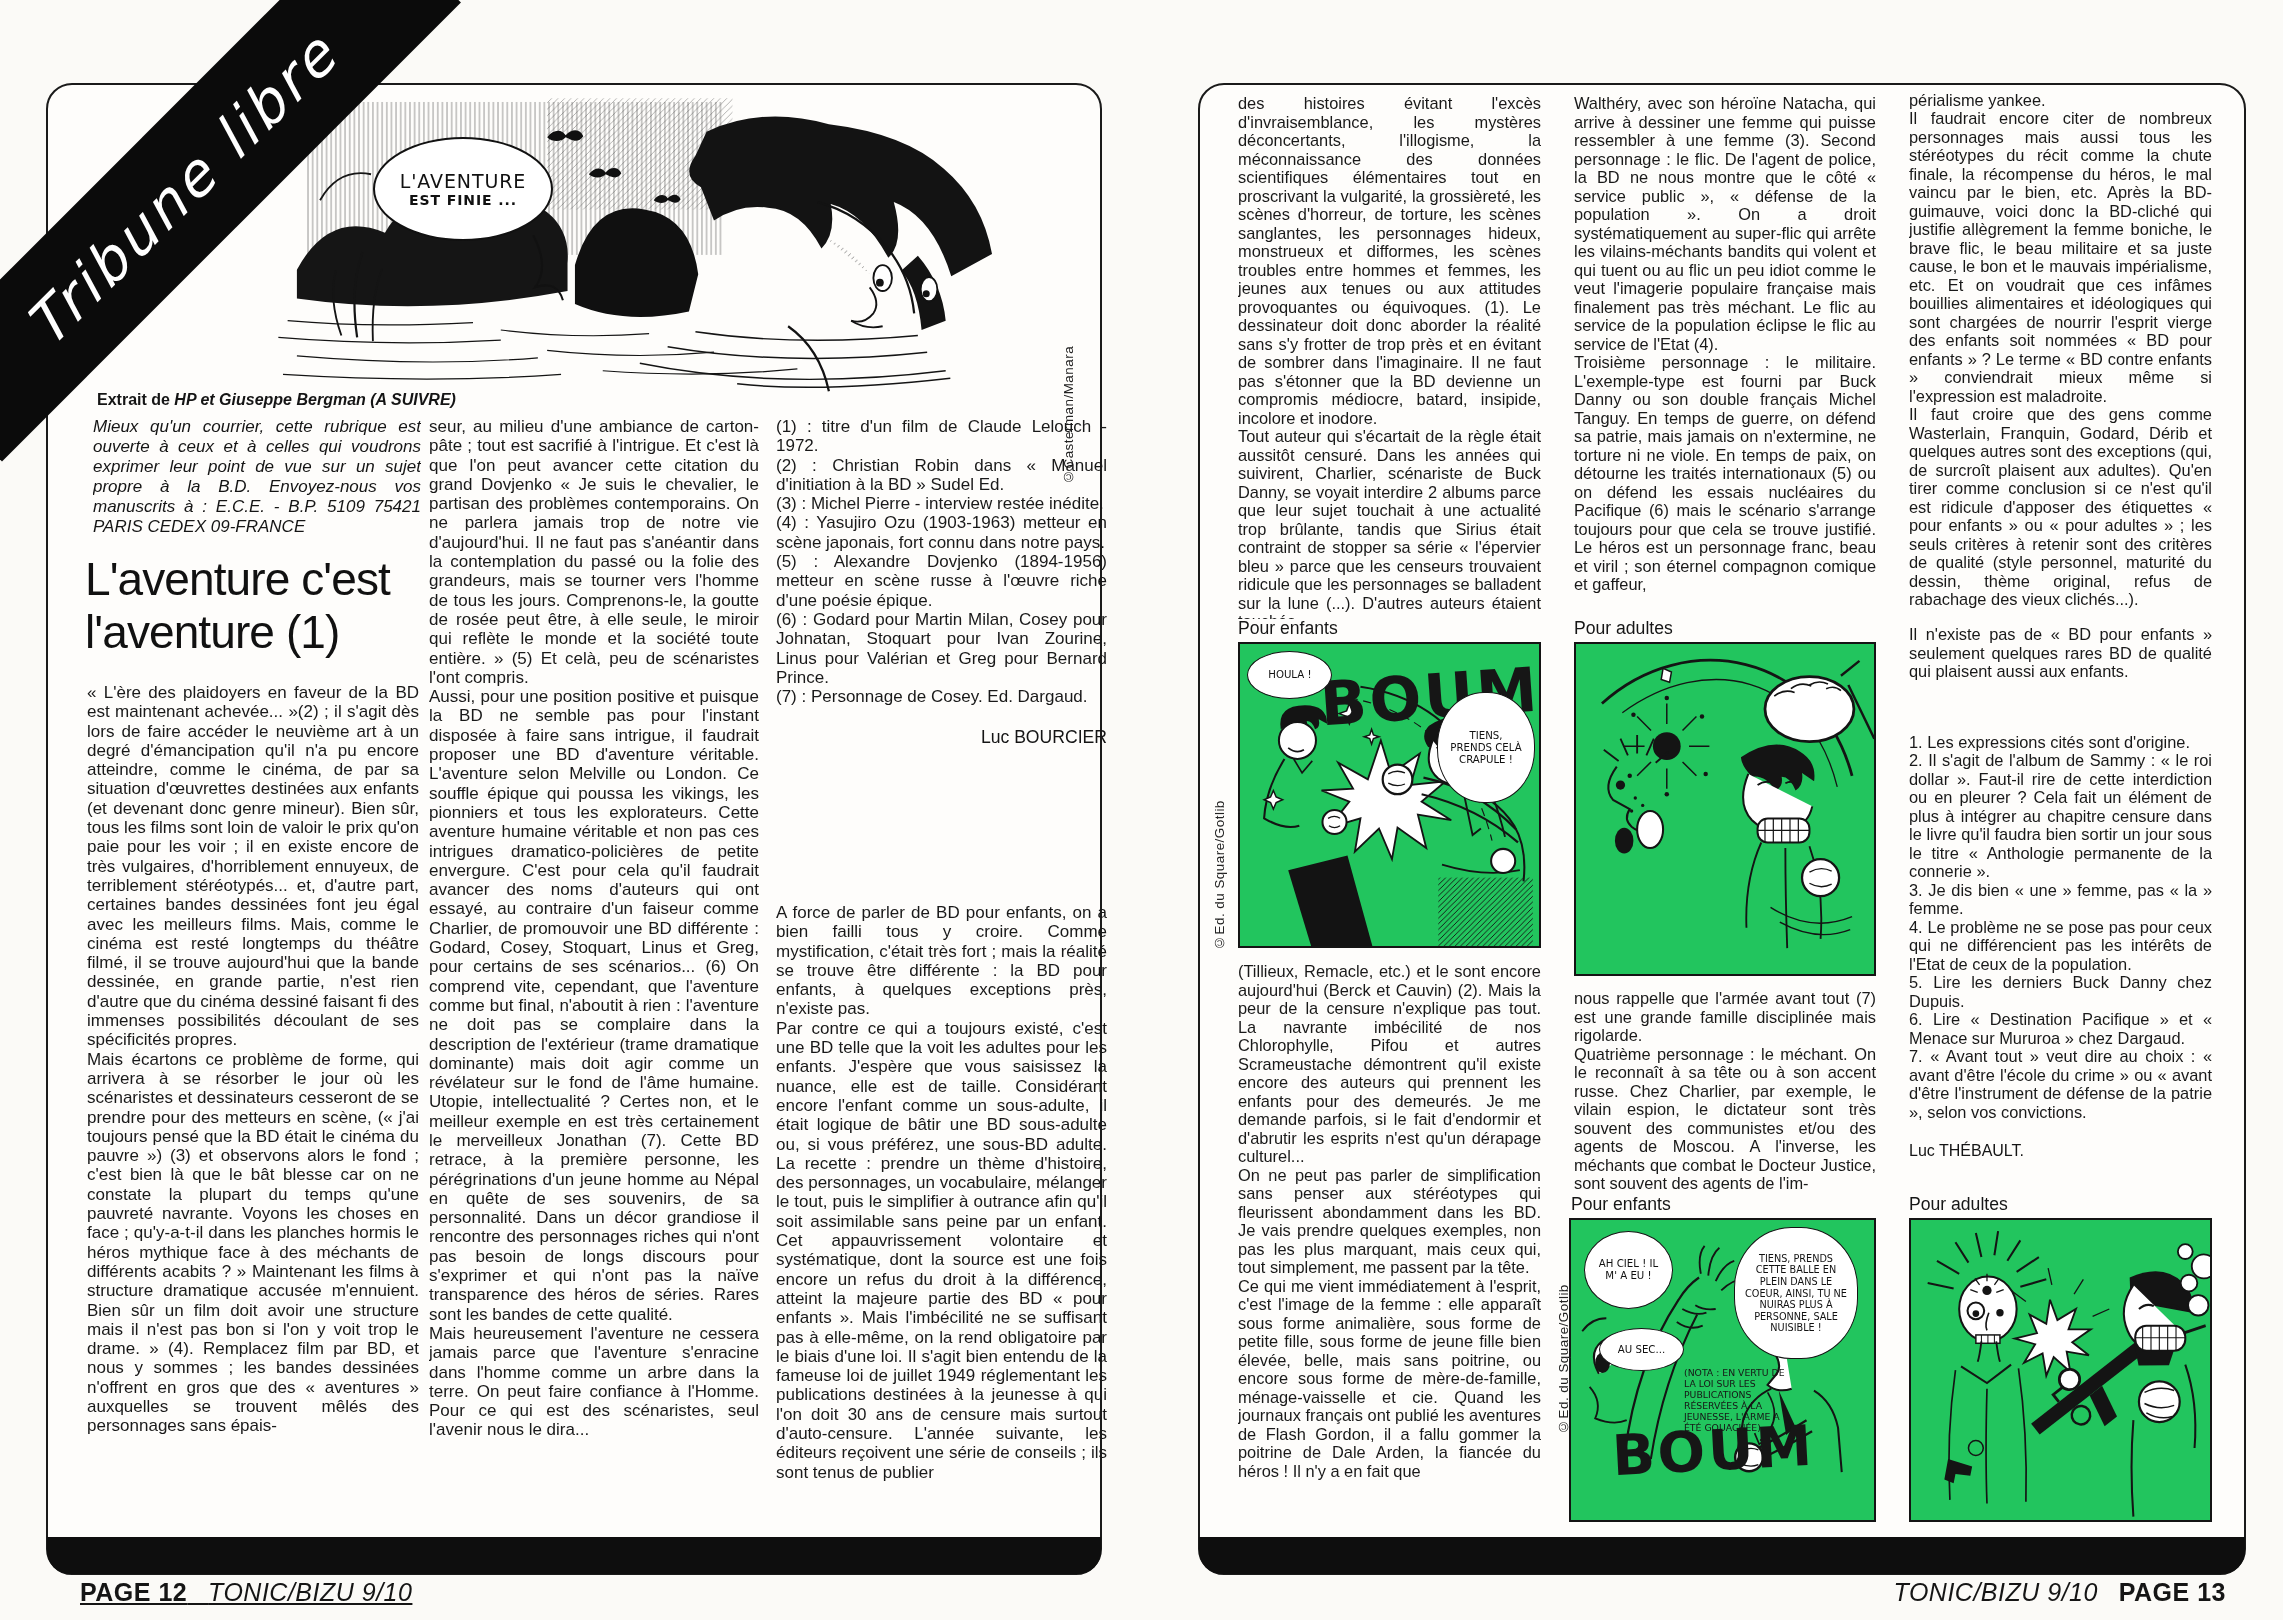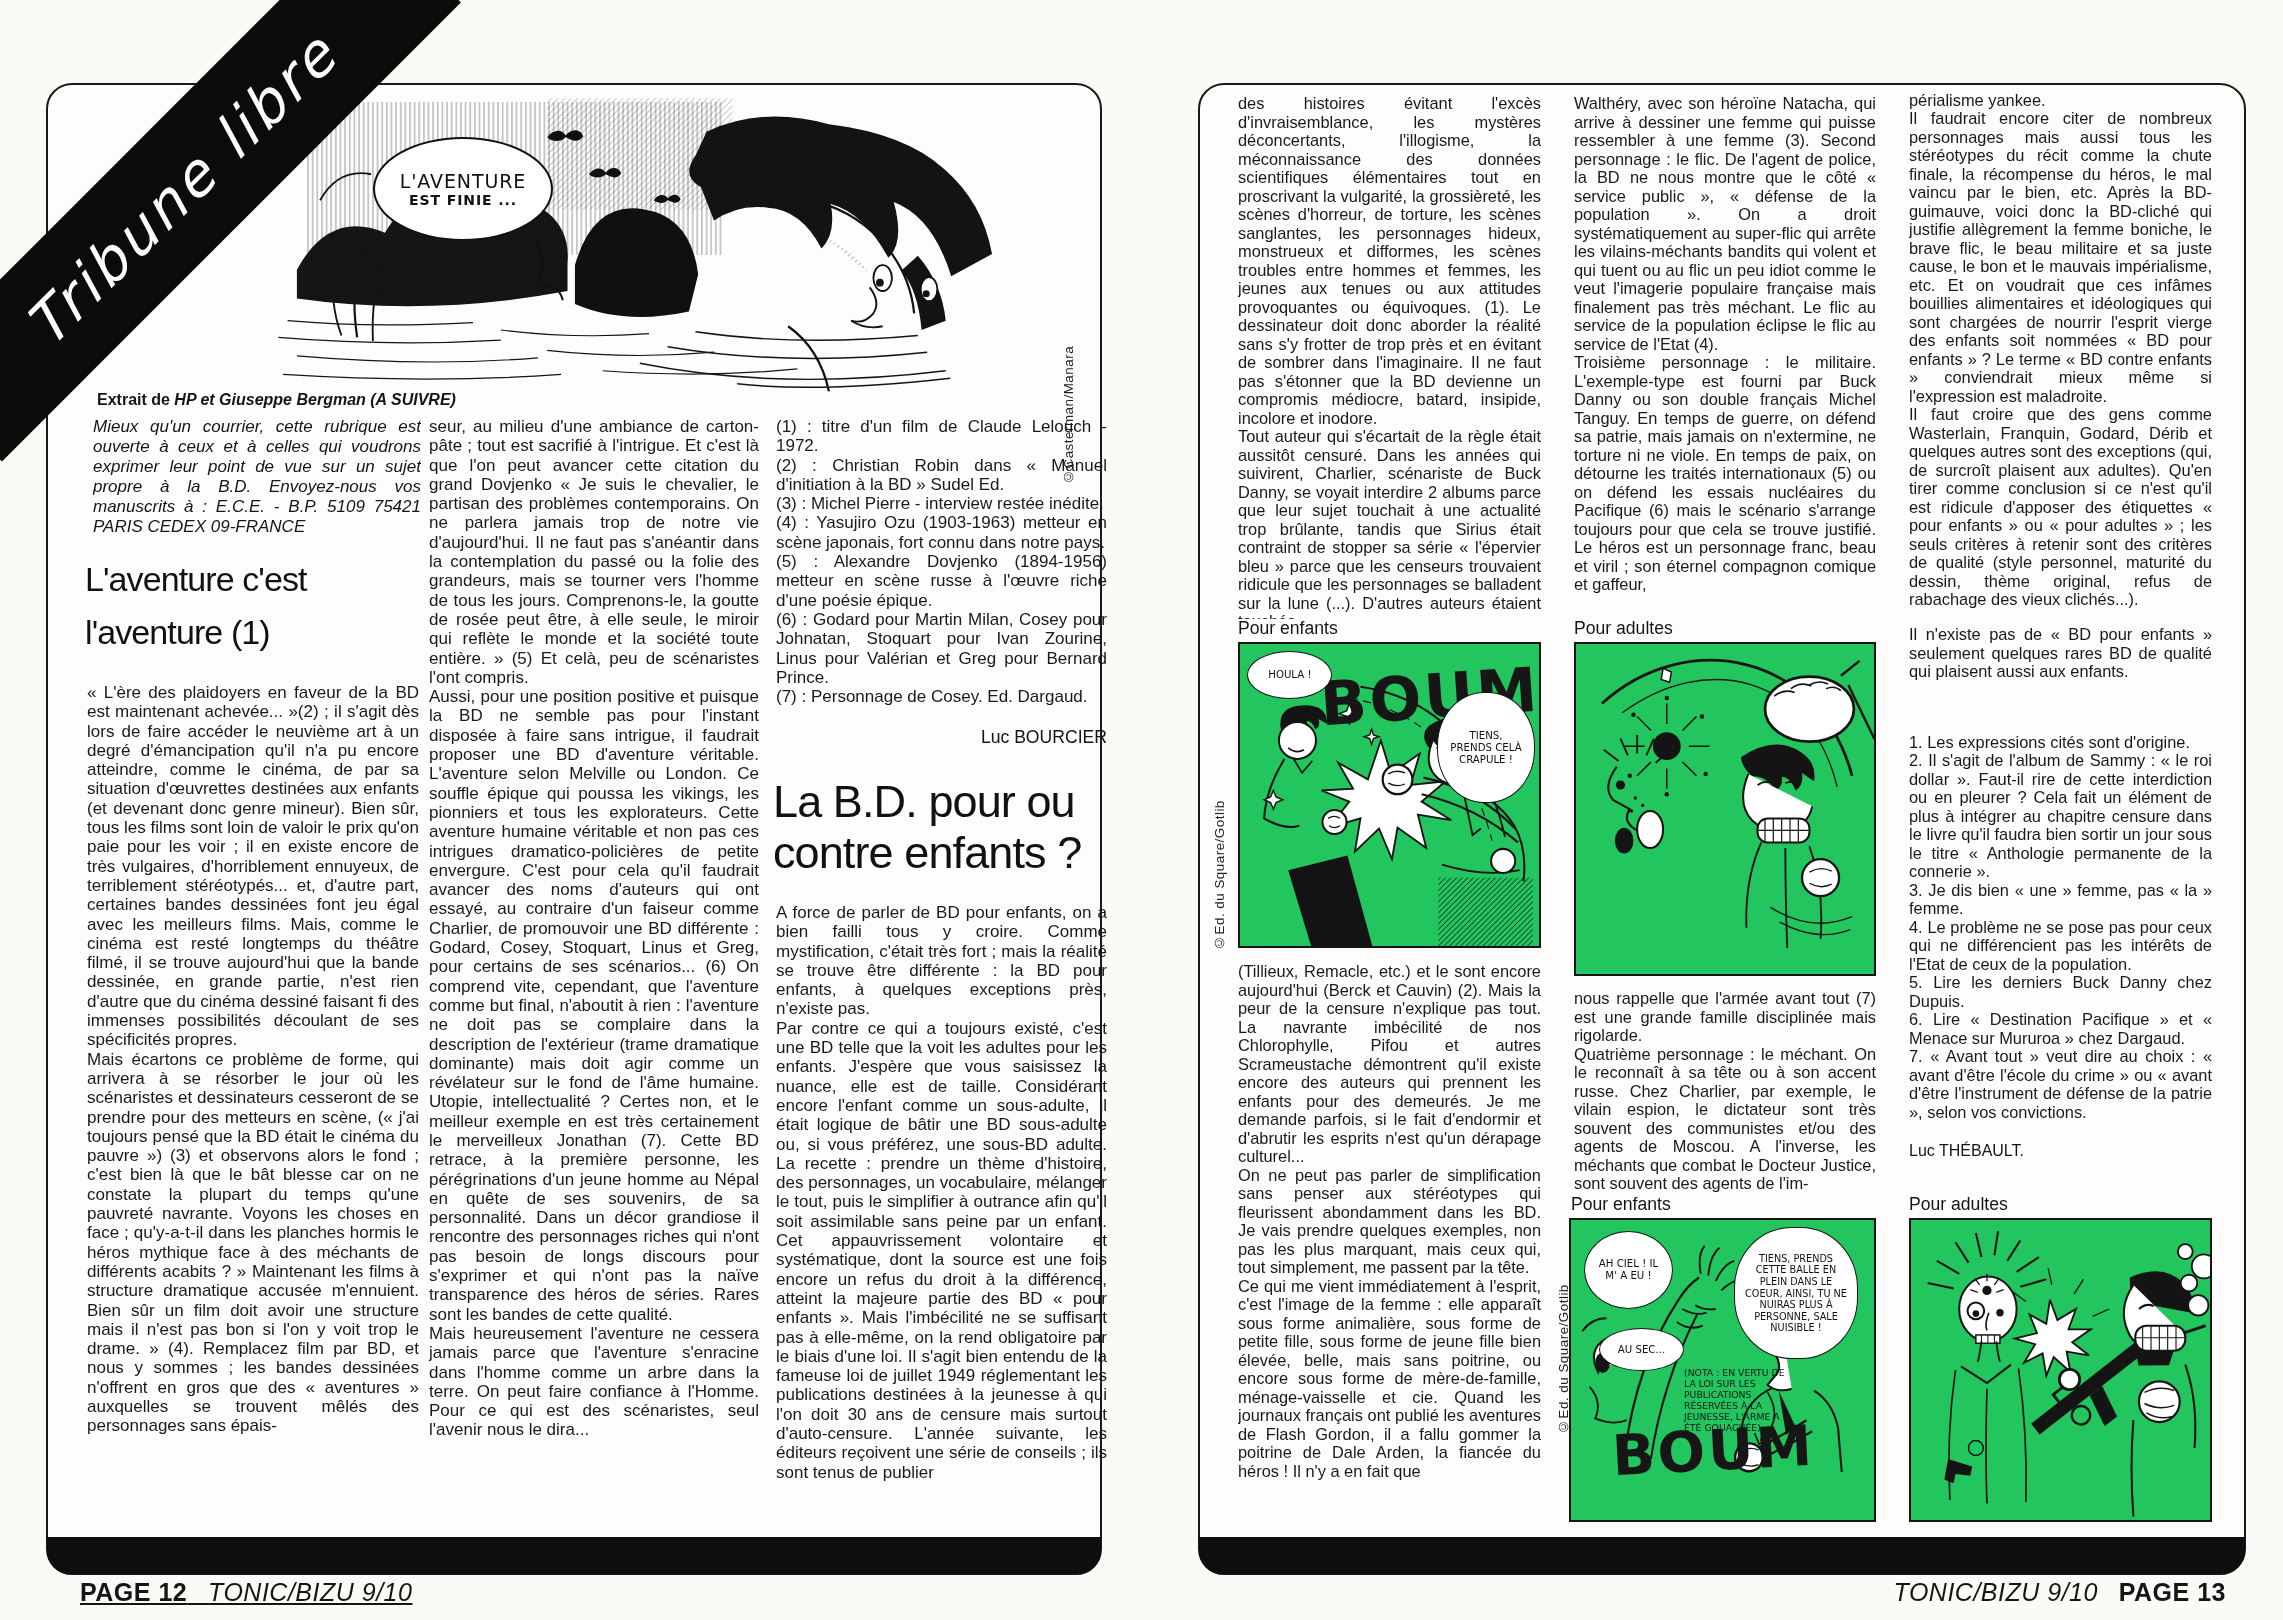--- a/index.html
+++ b/index.html
@@ -41,21 +41,21 @@
   .caption{font-size:16px;font-weight:bold;white-space:nowrap;}
   .caption i{font-style:italic;}
   .intro{
     font-style:italic;font-size:17px;line-height:20px;
     text-align:justify;white-space:pre-line;overflow:hidden;
   }
   .headline{
     font-weight:200;color:#111;white-space:pre-line;
     font-family:"Liberation Sans",sans-serif;letter-spacing:-0.9px;
   }
-  .h1a{font-size:34px;line-height:53px;}
+  .h1a{font-size:46px;line-height:53px;}
   .h2a{font-size:45px;line-height:51px;}
   .sig{font-size:17.6px;font-weight:400;}
   .panel-label{font-size:17.6px;color:#161616;}
   .vcredit{
     writing-mode:vertical-rl;transform:rotate(180deg);
     font-size:13.4px;letter-spacing:0.5px;color:#222;white-space:nowrap;
   }
   
   .panel{
     background:#22c55e;border:2.3px solid #141414;box-sizing:border-box;
@@ -178,22 +178,20 @@
 Mais heureusement l'aventure ne cessera jamais parce que l'aventure s'enracine dans l'homme comme un arbre dans la terre. On peut faire confiance à l'Homme. Pour ce qui est des scénaristes, seul l'avenir nous le dira...</div>
   <div class="abs col" style="left:728px;top:332px;width:331px;height:330px;">(1) : titre d'un film de Claude Lelouch - 1972.
 (2) : Christian Robin dans « Manuel d'initiation à la BD » Sudel Ed.
 (3) : Michel Pierre - interview restée inédite.
 (4) : Yasujiro Ozu (1903-1963) metteur en scène japonais, fort connu dans notre pays.
 (5) : Alexandre Dovjenko (1894-1956) metteur en scène russe à l'œuvre riche d'une poésie épique.
 (6) : Godard pour Martin Milan, Cosey pour Johnatan, Stoquart pour Ivan Zourine, Linus pour Valérian et Greg pour Bernard Prince.
 (7) : Personnage de Cosey. Ed. Dargaud.</div>
   <div class="abs sig" style="left:728px;top:642px;width:331px;text-align:right;">Luc BOURCIER</div>
 
-  <div class="abs headline h2a" style="left:725px;top:691px;width:343px;">La B.D. pour ou
-contre enfants ?</div>
   <div class="abs col" style="left:728px;top:818px;width:331px;height:633px;">A force de parler de BD pour enfants, on a bien failli tous y croire. Comme mystification, c'était très fort ; mais la réalité se trouve être différente : la BD pour enfants, à quelques exceptions près, n'existe pas.
 Par contre ce qui a toujours existé, c'est une BD telle que la voit les adultes pour les enfants. J'espère que vous saisissez la nuance, elle est de taille. Considérant encore l'enfant comme un sous-adulte, il était logique de bâtir une BD sous-adulte ou, si vous préférez, une sous-BD adulte. La recette : prendre un thème d'histoire, des personnages, un vocabulaire, mélanger le tout, puis le simplifier à outrance afin qu'il soit assimilable sans peine par un enfant. Cet appauvrissement volontaire et systématique, dont la source est une fois encore un refus du droit à la différence, atteint la majeure partie des BD « pour enfants ». Mais l'imbécilité ne se suffisant pas à elle-même, on la rend obligatoire par le biais d'une loi. Il s'agit bien entendu de la fameuse loi de juillet 1949 réglementant les publications destinées à la jeunesse à qui l'on doit 30 ans de censure mais surtout d'auto-censure. L'année suivante, les éditeurs reçoivent une série de conseils ; ils sont tenus de publier</div>
 
   <div class="bottom-bar"></div>
 </div>
 
 <div class="page" id="page-right">
 
   <div class="abs col col-r" style="left:38px;top:9.3px;width:303px;height:525px;">des histoires évitant l'excès d'invraisemblance, les mystères déconcertants, l'illogisme, la méconnaissance des données scientifiques élémentaires tout en proscrivant la vulgarité, la grossièreté, les scènes d'horreur, de torture, les scènes sanglantes, les personnages hideux, monstrueux et difformes, les scènes troubles entre hommes et femmes, les jeunes aux tenues ou aux attitudes provoquantes ou équivoques. (1). Le dessinateur doit donc aborder la réalité sans s'y frotter de trop près et en évitant de sombrer dans l'imaginaire. Il ne faut pas s'étonner que la BD devienne un compromis médiocre, batard, insipide, incolore et inodore.
 Tout auteur qui s'écartait de la règle était aussitôt censuré. Dans les années qui suivirent, Charlier, scénariste de Buck Danny, se voyait interdire 2 albums parce que leur sujet touchait à une actualité trop brûlante, tandis que Sirius était contraint de stopper sa série « l'épervier bleu » parce que les censeurs trouvaient ridicule que les personnages se balladent sur la lune (...). D'autres auteurs étaient touchés</div>

